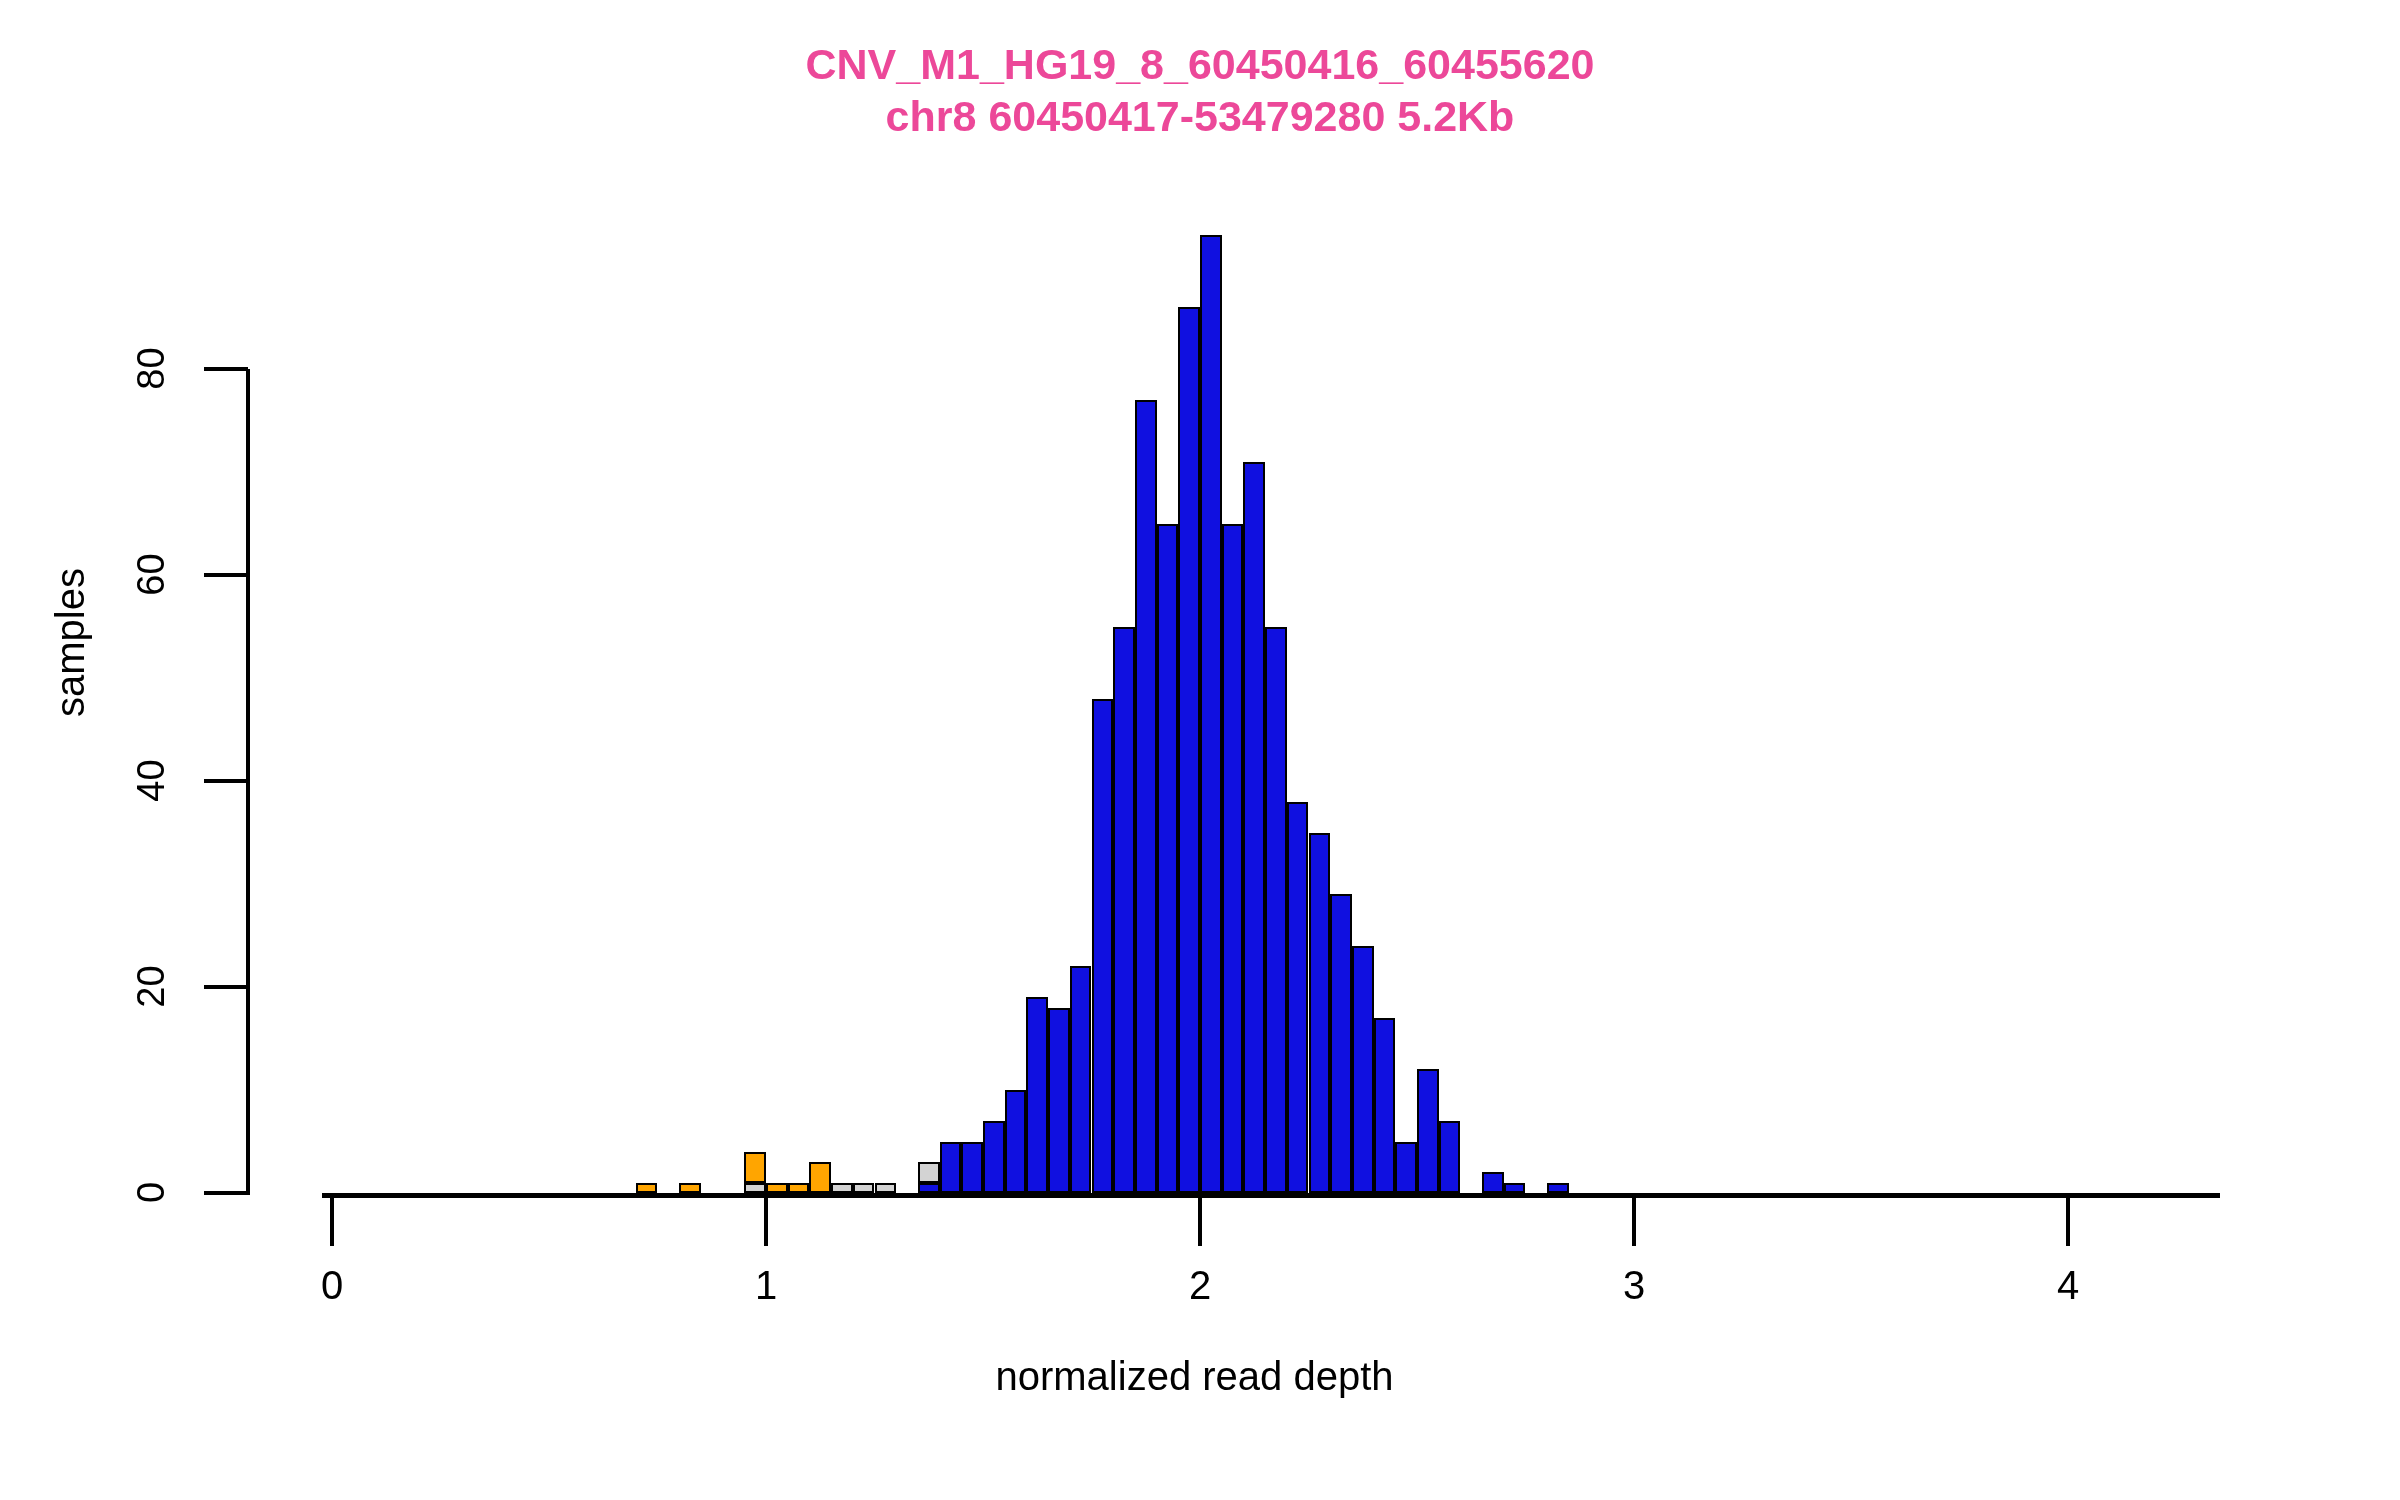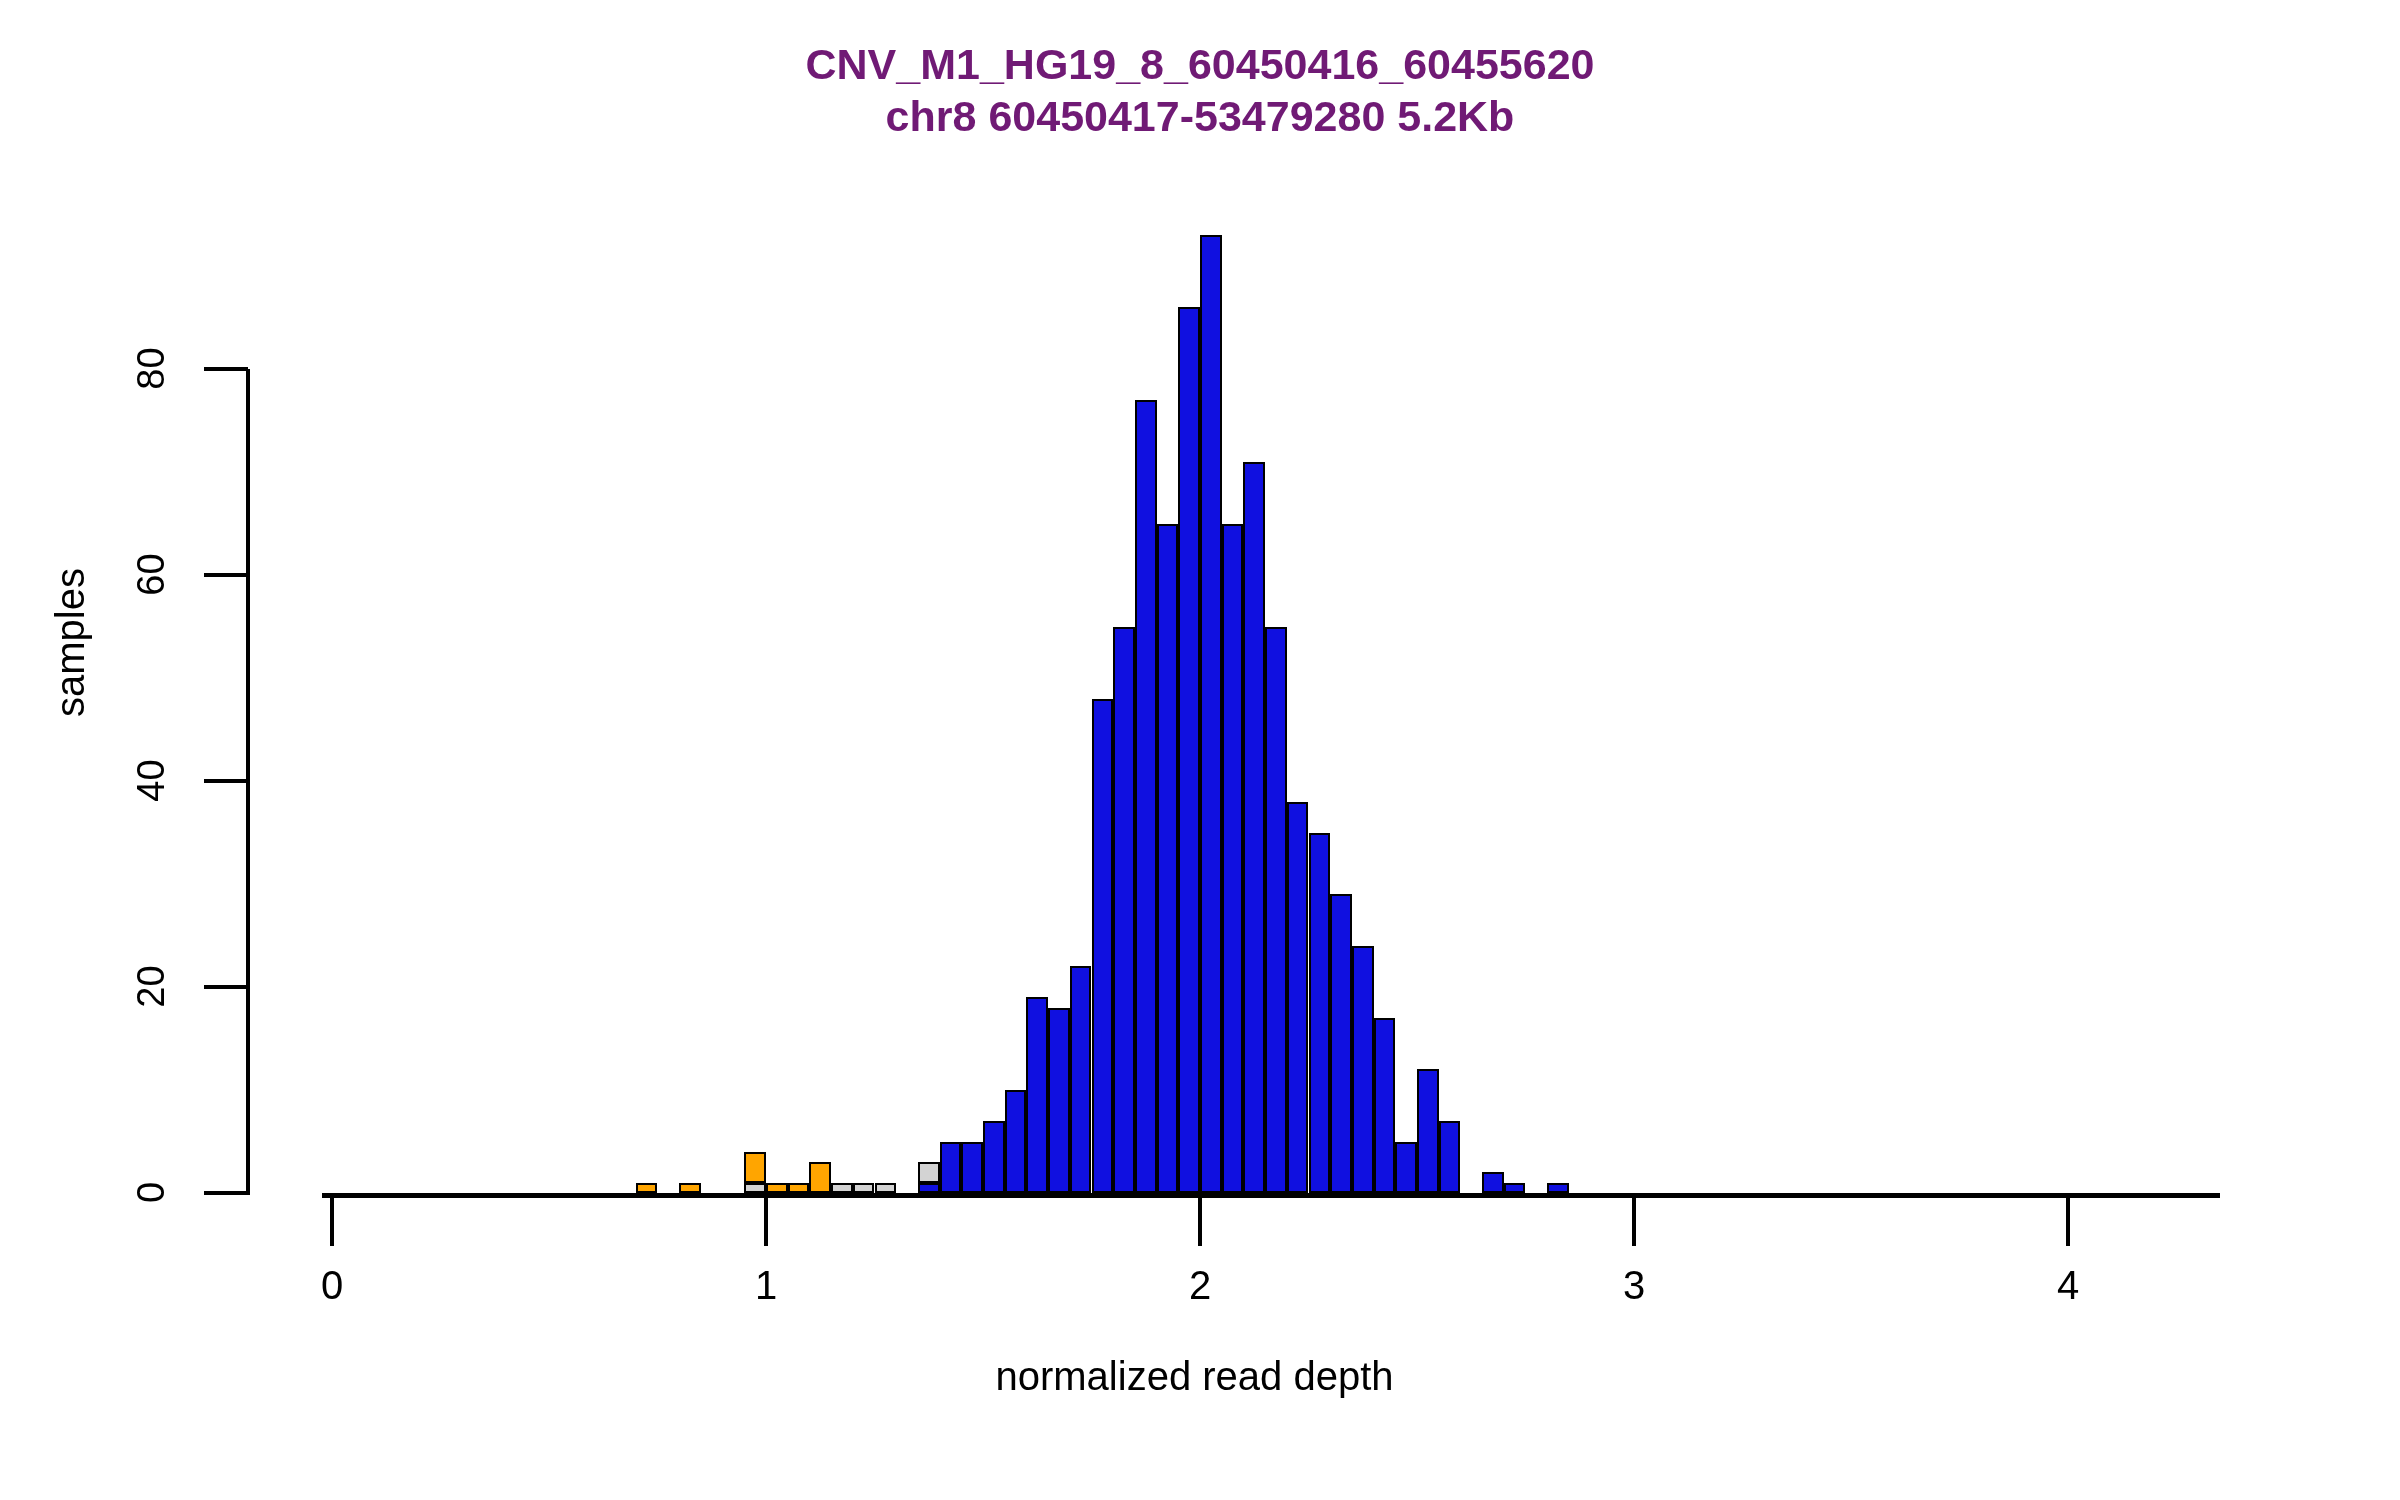--- a/index.html
+++ b/index.html
@@ -2,21 +2,21 @@
 <html><head>
 <meta charset="utf-8">
 <style>
   html,body{margin:0;padding:0;background:#fff;}
   body{width:2400px;height:1500px;font-family:"Liberation Sans",sans-serif;overflow:hidden;}
   #root{position:relative;width:2400px;height:1500px;background:#ffffff;}
 
   .title{
     position:absolute; left:0; top:38px; width:2400px;
     text-align:center; font-weight:bold; font-size:43px; line-height:52px;
-    color:#701a75; letter-spacing:0px;
+    color:#ec4899; letter-spacing:0px;
   }
   .title div{white-space:pre;}
 
   
   #plot{position:absolute; left:0; top:0; width:2400px; height:1500px;}
 
   .axis-line{position:absolute;background:#000;}
 
   .ylab{
     position:absolute;

